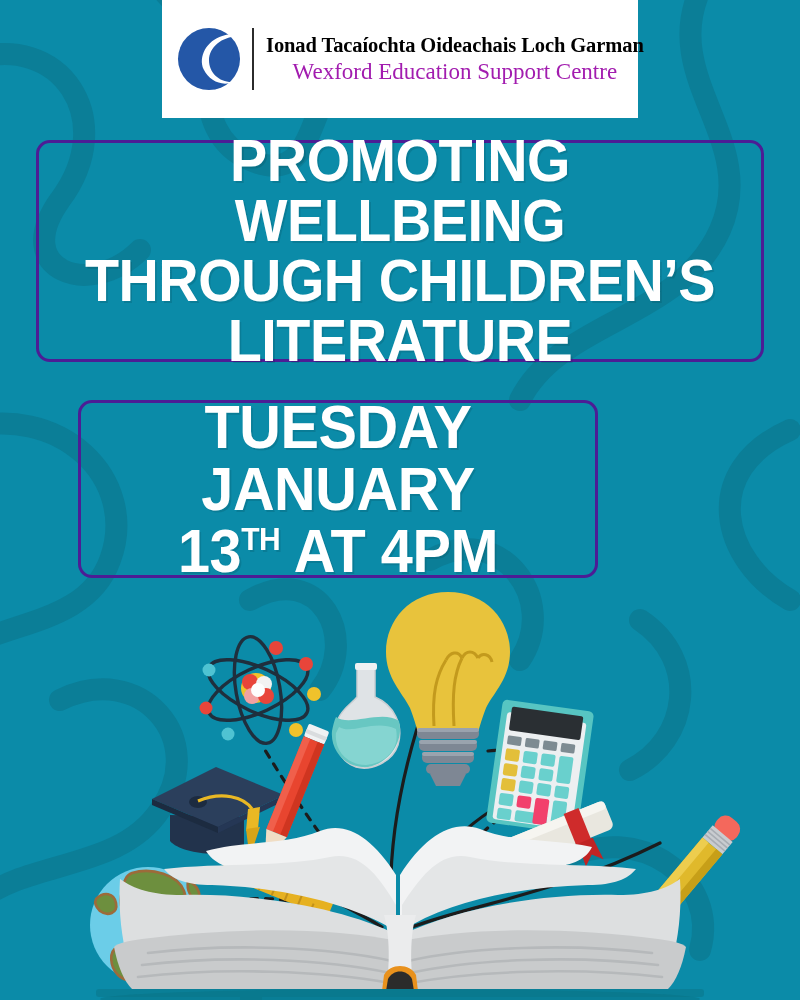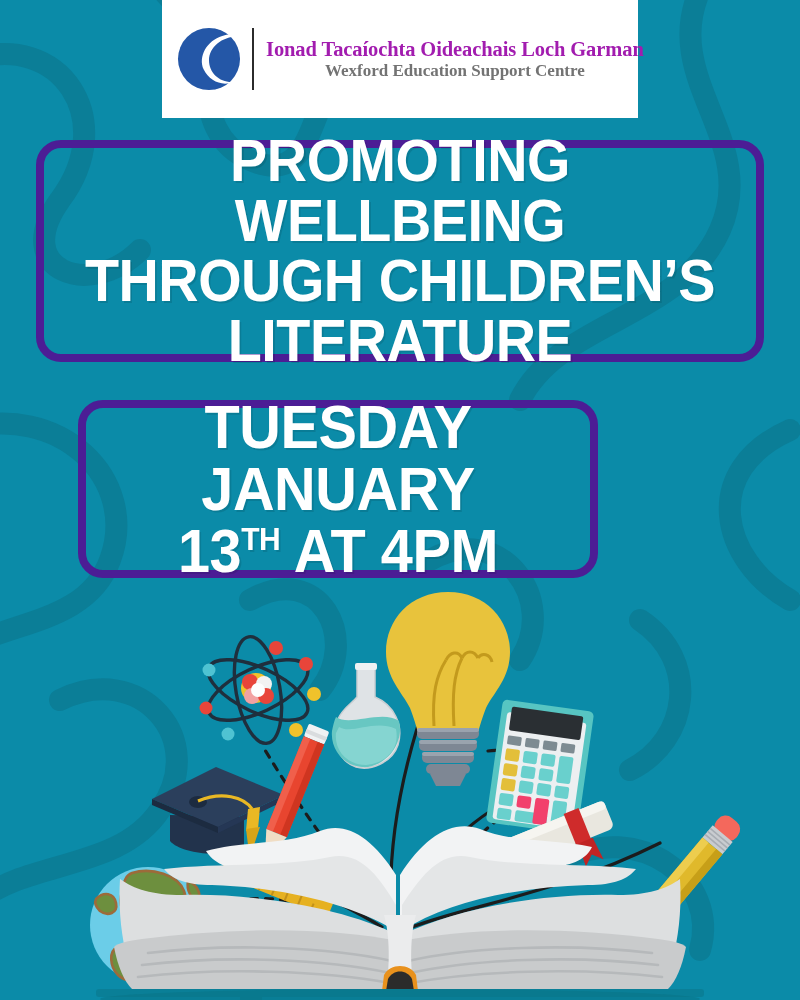--- a/index.html
+++ b/index.html
@@ -27,33 +27,33 @@
     display:flex;align-items:center;justify-content:flex-start;
     padding-left:14px;box-sizing:border-box;
   }
   #logo-mark{width:66px;height:66px;flex:0 0 auto;position:relative;}
   #logo-divider{
     width:2px;height:62px;background:#2b2b2b;margin:0 12px 0 10px;flex:0 0 auto;
   }
   #logo-text{display:flex;flex-direction:column;justify-content:center;}
   .logo-line1{
     font-family:"Liberation Serif", serif;
-    font-weight:bold;font-size:20.5px;color:#a21caf;
+    font-weight:bold;font-size:20.5px;color:#000000;
     letter-spacing:-0.1px;white-space:nowrap;line-height:1.18;
   }
   .logo-line2{
     font-family:"Liberation Serif", serif;
-    font-weight:bold;font-size:17px;color:#737373;
+    font-weight:normal;font-size:23px;color:#a21caf;
     white-space:nowrap;line-height:1.18;text-align:center;
   }
   
   .frame{
     position:absolute;
-    border:8px solid #4c1d95;
-    border-radius:25px;
+    border:3px solid #4c1d95;
+    border-radius:14px;
     box-sizing:border-box;
     display:flex;align-items:center;justify-content:flex-start;
   }
   #title-frame{left:36px;top:140px;width:728px;height:222px;}
   #date-frame{left:78px;top:400px;width:520px;height:178px;}
   .headline{
     margin:0;
     font-family:"Liberation Sans Narrow","Liberation Sans", sans-serif;
     font-weight:bold;
     color:#ffffff;

